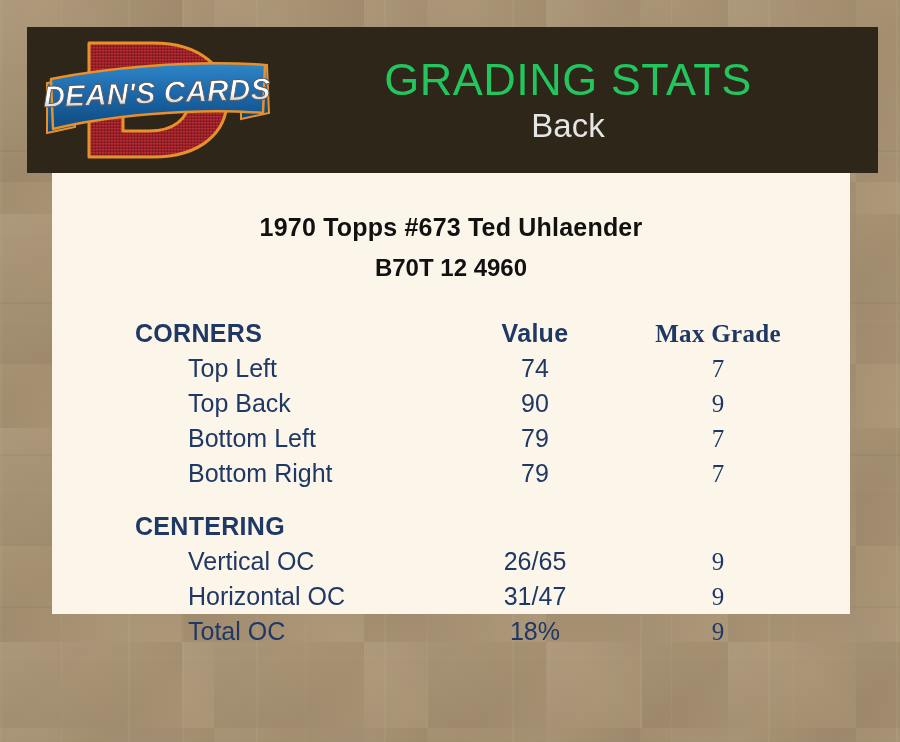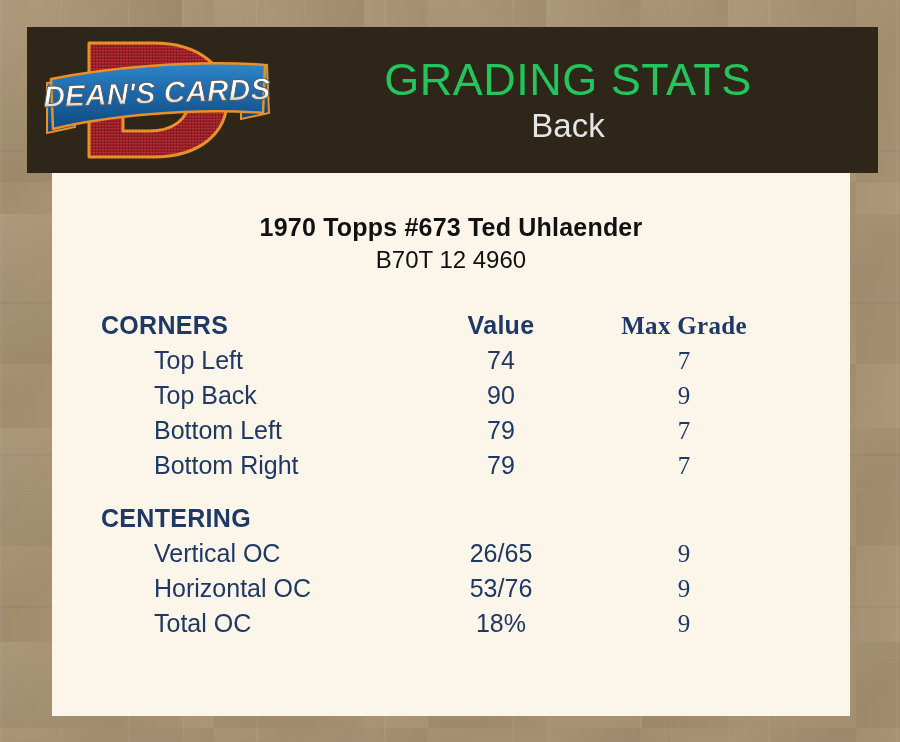--- a/index.html
+++ b/index.html
@@ -102,47 +102,48 @@
     width: 232px;
     height: 130px;
   }
 
   
   .panel {
     position: absolute;
     left: 52px;
     top: 173px;
     width: 798px;
-    height: 543px;
+    height: 441px;
     background: #fbf5ea;
   }
 
   .card-title {
     text-align: center;
     color: #111111;
     font-size: 25px;
     font-weight: bold;
     margin-top: 40px;
     letter-spacing: 0.2px;
   }
 
   .card-subtitle {
     text-align: center;
     color: #111111;
     font-size: 24px;
-    font-weight: normal;
-    margin-top: 4px;
+    font-weight: bold;
+    margin-top: 12px;
   }
 
   
   .stats {
     margin-top: 37px;
     padding-left: 49px;
     padding-right: 22px;
     color: #1f3864;
+    margin-left: 34px;
   }
 
   .stats-row {
     display: flex;
     align-items: baseline;
     height: 35px;
   }
 
   .col-label {
     flex: 0 0 310px;
@@ -278,21 +279,21 @@
           <div class="col-value"></div>
           <div class="col-grade"></div>
         </div>
         <div class="stats-row data-row">
           <div class="col-label">Vertical OC</div>
           <div class="col-value">26/65</div>
           <div class="col-grade">9</div>
         </div>
         <div class="stats-row data-row">
           <div class="col-label">Horizontal OC</div>
-          <div class="col-value">53/76</div>
+          <div class="col-value">31/47</div>
           <div class="col-grade">9</div>
         </div>
         <div class="stats-row data-row">
           <div class="col-label">Total OC</div>
           <div class="col-value">18%</div>
           <div class="col-grade">9</div>
         </div>
       </div>
 
   </div>

